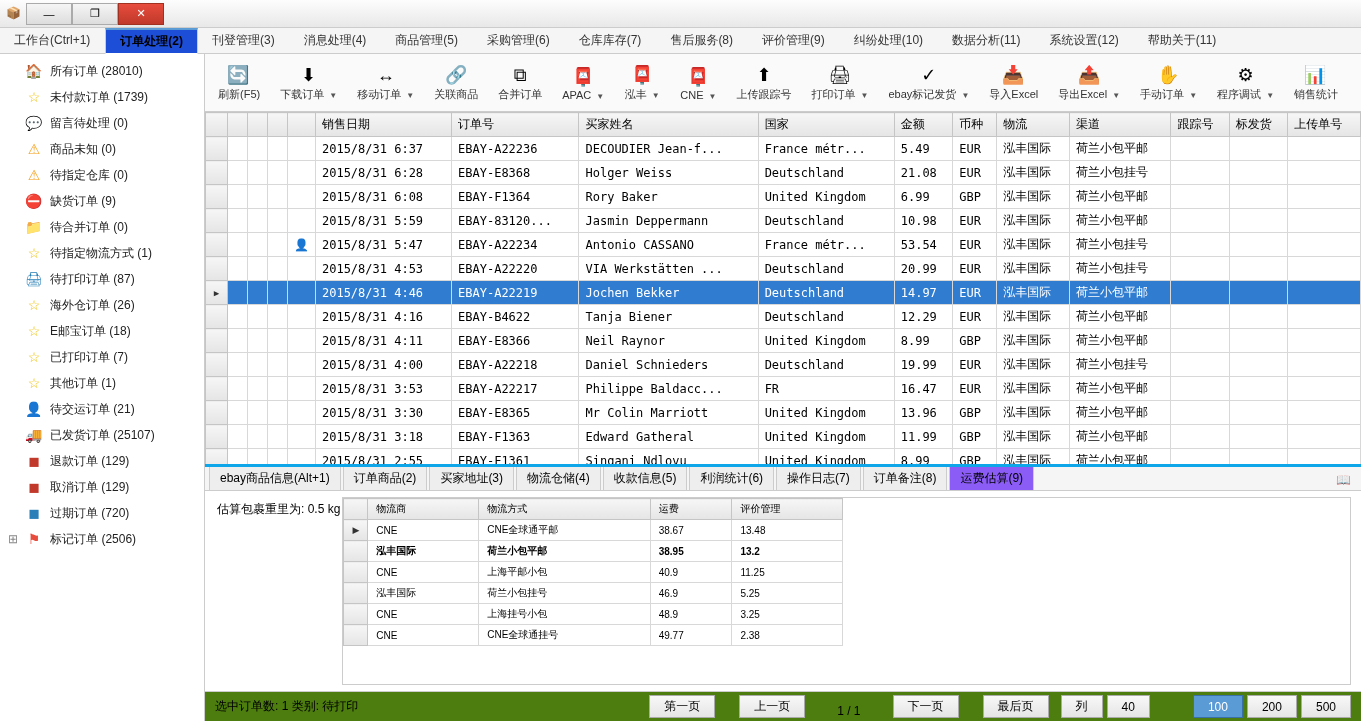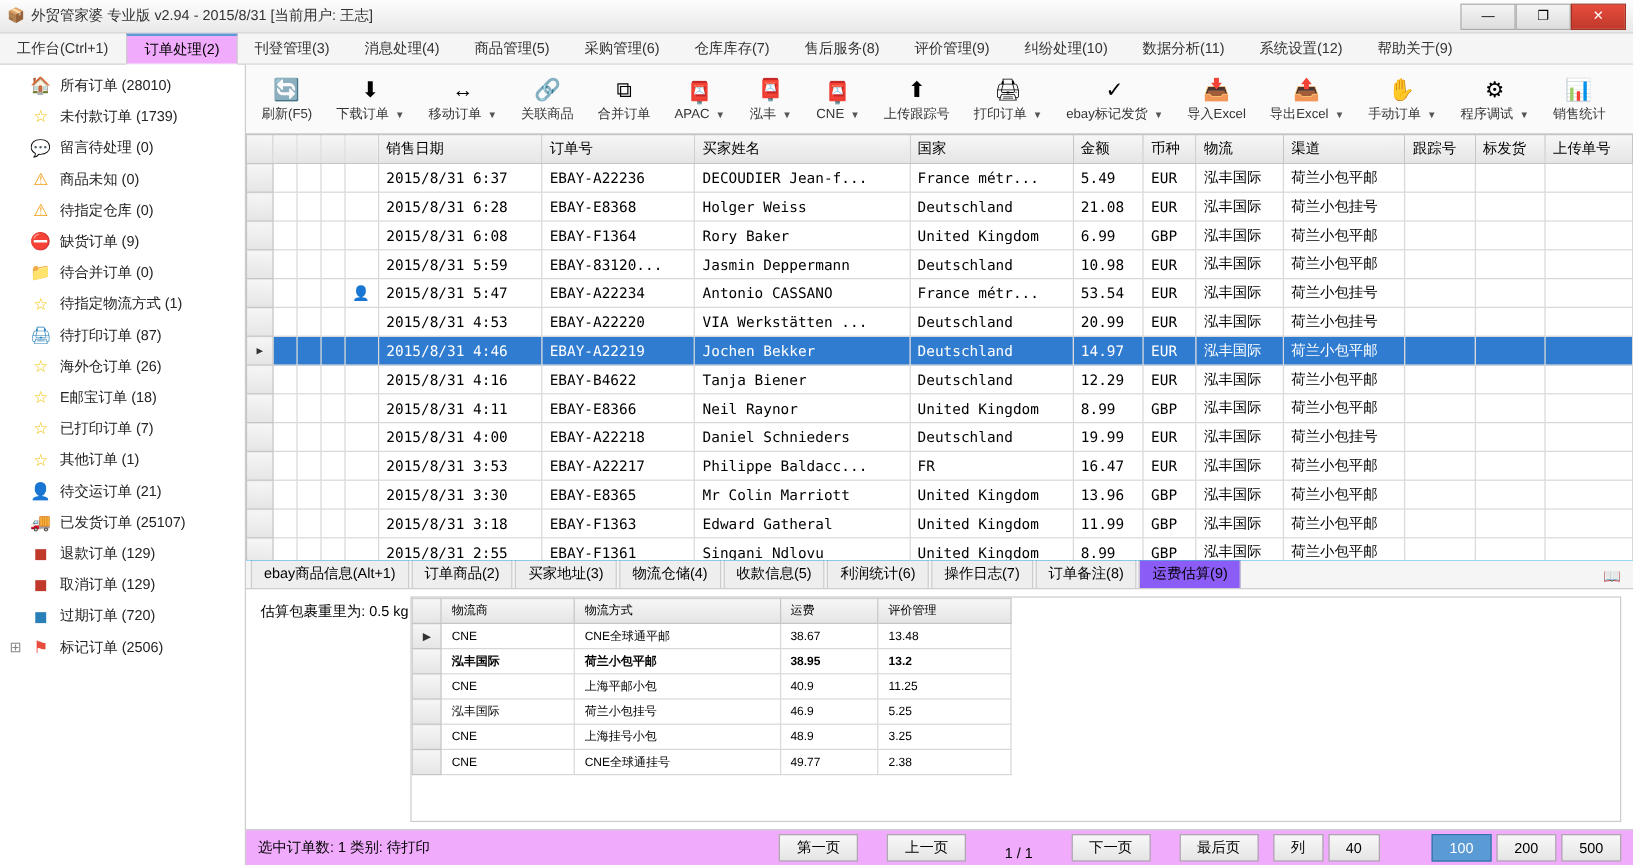--- a/index.html
+++ b/index.html
@@ -9,38 +9,38 @@
 .titlebar { height: 28px; background: linear-gradient(180deg, #fdfdfd 0%, #e8e8e8 100%); border-bottom: 1px solid #ccc; display: flex; align-items: center; padding: 0 6px; }
 .titlebar .app-icon { width: 16px; height: 16px; margin-right: 4px; }
 .titlebar .title { flex: 1; color: #333; font-size: 12px; }
 .win-controls { display: flex; gap: 0; }
 .win-btn { width: 46px; height: 22px; display: flex; align-items: center; justify-content: center; border: 1px solid #aaa; background: linear-gradient(180deg,#f5f5f5,#ddd); font-size: 11px; }
 .win-btn.close { background: linear-gradient(180deg,#e74c3c,#c0392b); color: #fff; border-color:#a03020;}
 
 
 .topnav { height: 26px; background: #f5f5f5; border-bottom: 1px solid #ccc; display: flex; align-items: stretch; }
 .topnav .tab { padding: 0 14px; display: flex; align-items: center; border-right: 1px solid transparent; cursor: pointer; color: #333; }
-.topnav .tab.active { background: #f0abfc; border: 1px solid #ccc; border-bottom: 1px solid #fff; border-top: 2px solid #5b9bd5; margin-bottom: -1px; color: #000; }
+.topnav .tab.active { background: #1d4ed8; border: 1px solid #ccc; border-bottom: 1px solid #fff; border-top: 2px solid #5b9bd5; margin-bottom: -1px; color: #000; font-weight: bold; }
 
 
 .main { display: flex; height: calc(721px - 28px - 26px); }
 .sidebar { width: 205px; background: #fff; border-right: 1px solid #ccc; overflow-y: auto; padding: 4px 0; }
 .side-item { display: flex; align-items: center; padding: 3px 8px 3px 24px; cursor: pointer; white-space: nowrap; }
 .side-item .ic { width: 20px; height: 20px; margin-right: 6px; display: flex; align-items: center; justify-content: center; font-size: 14px; }
 .side-item .txt { font-size: 12px; color: #222; }
 
 .content { flex: 1; display: flex; flex-direction: column; background: #fff; }
 .toolbar { height: 58px; border-bottom: 1px solid #ccc; display: flex; align-items: center; padding: 2px 6px; gap: 6px; overflow: hidden; background:#fafafa;}
 .tool-btn { display: flex; flex-direction: column; align-items: center; justify-content: center; min-width: 50px; height: 52px; padding: 2px 6px; cursor: pointer; border: 1px solid transparent; }
 .tool-btn .ticon { width: 24px; height: 24px; display: flex; align-items: center; justify-content: center; font-size: 18px; }
 .tool-btn .tlabel { font-size: 11px; color: #333; white-space: nowrap; }
 .tool-btn .dd { font-size: 8px; color: #555; margin-left:2px;}
 
 
-.grid-wrap { flex: 1; overflow: auto; border-bottom: 1px solid #0ea5e9; position: relative; }
+.grid-wrap { flex: 1; overflow: auto; border-bottom: 3px solid #0ea5e9; position: relative; }
 table.grid { border-collapse: collapse; width: 100%; font-family: "SimSun", monospace; font-size: 12px; }
 table.grid th { background: linear-gradient(180deg,#f6f6f6,#e5e5e5); border: 1px solid #c5c5c5; padding: 3px 6px; text-align: left; font-weight: normal; white-space: nowrap; position: sticky; top: 0; }
 table.grid td { border: 1px solid #d8d8d8; padding: 3px 6px; white-space: nowrap; background: #fff; }
 table.grid tr.selected td { background: #2f7cd0; color: #fff; }
 .row-handle { width: 22px; background: linear-gradient(180deg,#f6f6f6,#e5e5e5) !important; border:1px solid #c5c5c5 !important; }
 .row-handle.sel::before { content:"▶"; font-size:9px; color:#333; display:block; text-align:center;}
 
 
 .bottom-tabs { height: 24px; border-bottom: 1px solid #ccc; display: flex; align-items: flex-end; padding: 0 4px; background:#f5f5f5;}
 .bottom-tabs .btab { padding: 3px 10px; border: 1px solid #ccc; border-bottom: none; margin-right: 2px; background: #eee; cursor: pointer; font-size: 12px; }
@@ -49,59 +49,58 @@
 
 .detail-pane { height: 200px; display:flex; flex-direction:row; padding: 6px 10px; }
 .detail-head { font-size: 12px; padding: 4px 2px; }
 .detail-grid-wrap { flex:1; overflow:auto; border:1px solid #ccc;}
 table.dgrid { border-collapse: collapse; width: 500px; font-size:10px; }
 table.dgrid th { background: linear-gradient(180deg,#f6f6f6,#e5e5e5); border:1px solid #c5c5c5; padding:3px 8px; text-align:left; font-weight:normal;}
 table.dgrid td { border:1px solid #d8d8d8; padding:3px 8px; background:#fff;}
 table.dgrid tr.bold td { font-weight:bold; }
 
 
-.statusbar { height: 30px; border-top: 1px solid #ccc; display: flex; align-items: center; padding: 0 10px; background:#f0abfc; font-size:12px;}
+.statusbar { height: 30px; border-top: 1px solid #ccc; display: flex; align-items: center; padding: 0 10px; background:#4d7c0f; font-size:12px;}
 .statusbar .pager { margin-left:auto; display:flex; align-items:flex-end; gap:24px;}
 .statusbar button { padding:2px 14px; background:linear-gradient(180deg,#f8f8f8,#e5e5e5); border:1px solid #aaa; cursor:pointer; font-size:12px;}
 .statusbar .listbtns { display:flex; gap:4px; margin-left:12px;}
 .statusbar .listbtns button.active { background:#5b9bd5; color:#fff; border-color:#3a70a8;margin-left:39px;}
 .pagenum { padding:0 8px;}
 
 
 .ic-home{color:#e67e22;} .ic-star{color:#f1c40f;} .ic-msg{color:#3498db;} .ic-warn{color:#f39c12;}
 .ic-stop{color:#e74c3c;} .ic-folder{color:#e67e22;} .ic-print{color:#2980b9;} .ic-truck{color:#27ae60;} .ic-ship{color:#16a085;}
 .ic-refund{color:#c0392b;} .ic-cancel{color:#c0392b;} .ic-blue{color:#2980b9;} .ic-flag{color:#e74c3c;}
 </style>
 </head>
 <body>
 
 <div class="titlebar">
   <span class="app-icon">📦</span>
-  <span class="title">外贸管家婆 专业版 v2.94 - 2015/8/31 [当前用户: 王志]</span>
   <div class="win-controls">
     <div class="win-btn">—</div>
     <div class="win-btn">❐</div>
     <div class="win-btn close">✕</div>
   </div>
 </div>
 
 <div class="topnav" id="topnav">
     <div class="tab">工作台(Ctrl+1)</div>
     <div class="tab active">订单处理(2)</div>
     <div class="tab">刊登管理(3)</div>
     <div class="tab">消息处理(4)</div>
     <div class="tab">商品管理(5)</div>
     <div class="tab">采购管理(6)</div>
     <div class="tab">仓库库存(7)</div>
     <div class="tab">售后服务(8)</div>
     <div class="tab">评价管理(9)</div>
     <div class="tab">纠纷处理(10)</div>
     <div class="tab">数据分析(11)</div>
     <div class="tab">系统设置(12)</div>
-    <div class="tab">帮助关于(9)</div>
+    <div class="tab">帮助关于(11)</div>
   </div>
 
 <div class="main">
 
   <div class="sidebar" id="sidebar">
       <div class="side-item">
         <span class="ic ic-home">🏠</span>
         <span class="txt">所有订单 (28010)</span>
       </div>
       <div class="side-item">

